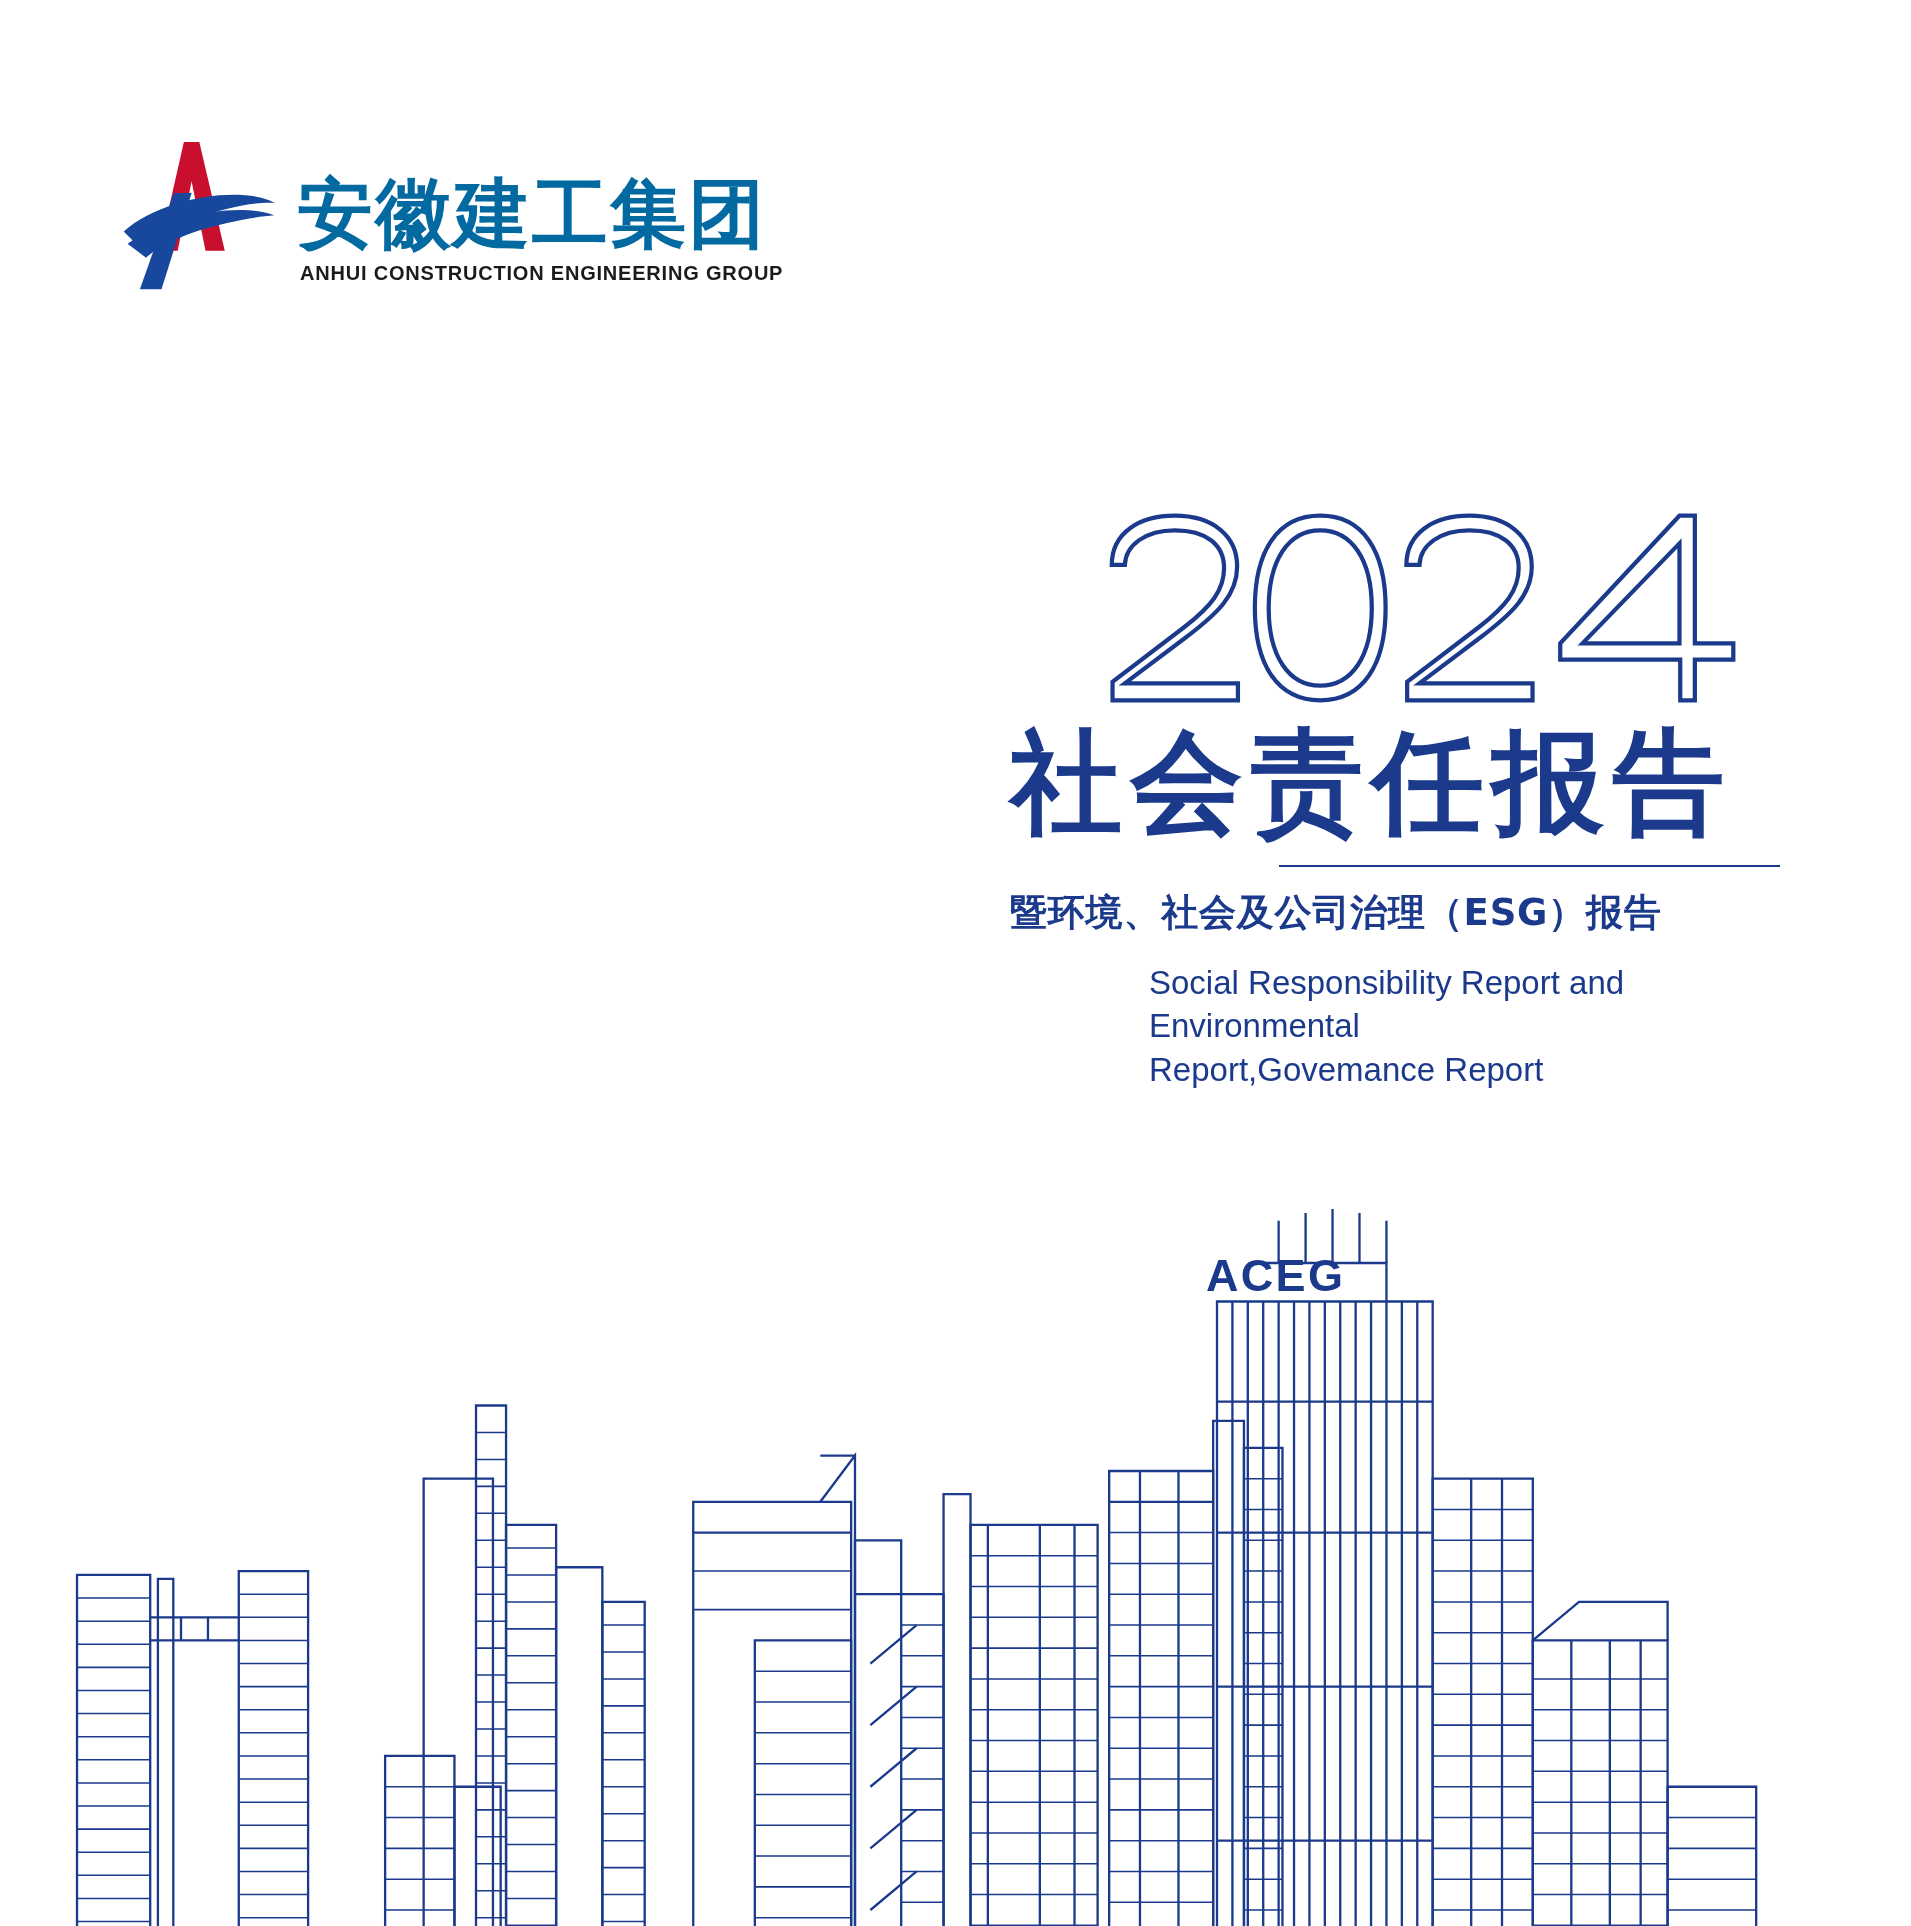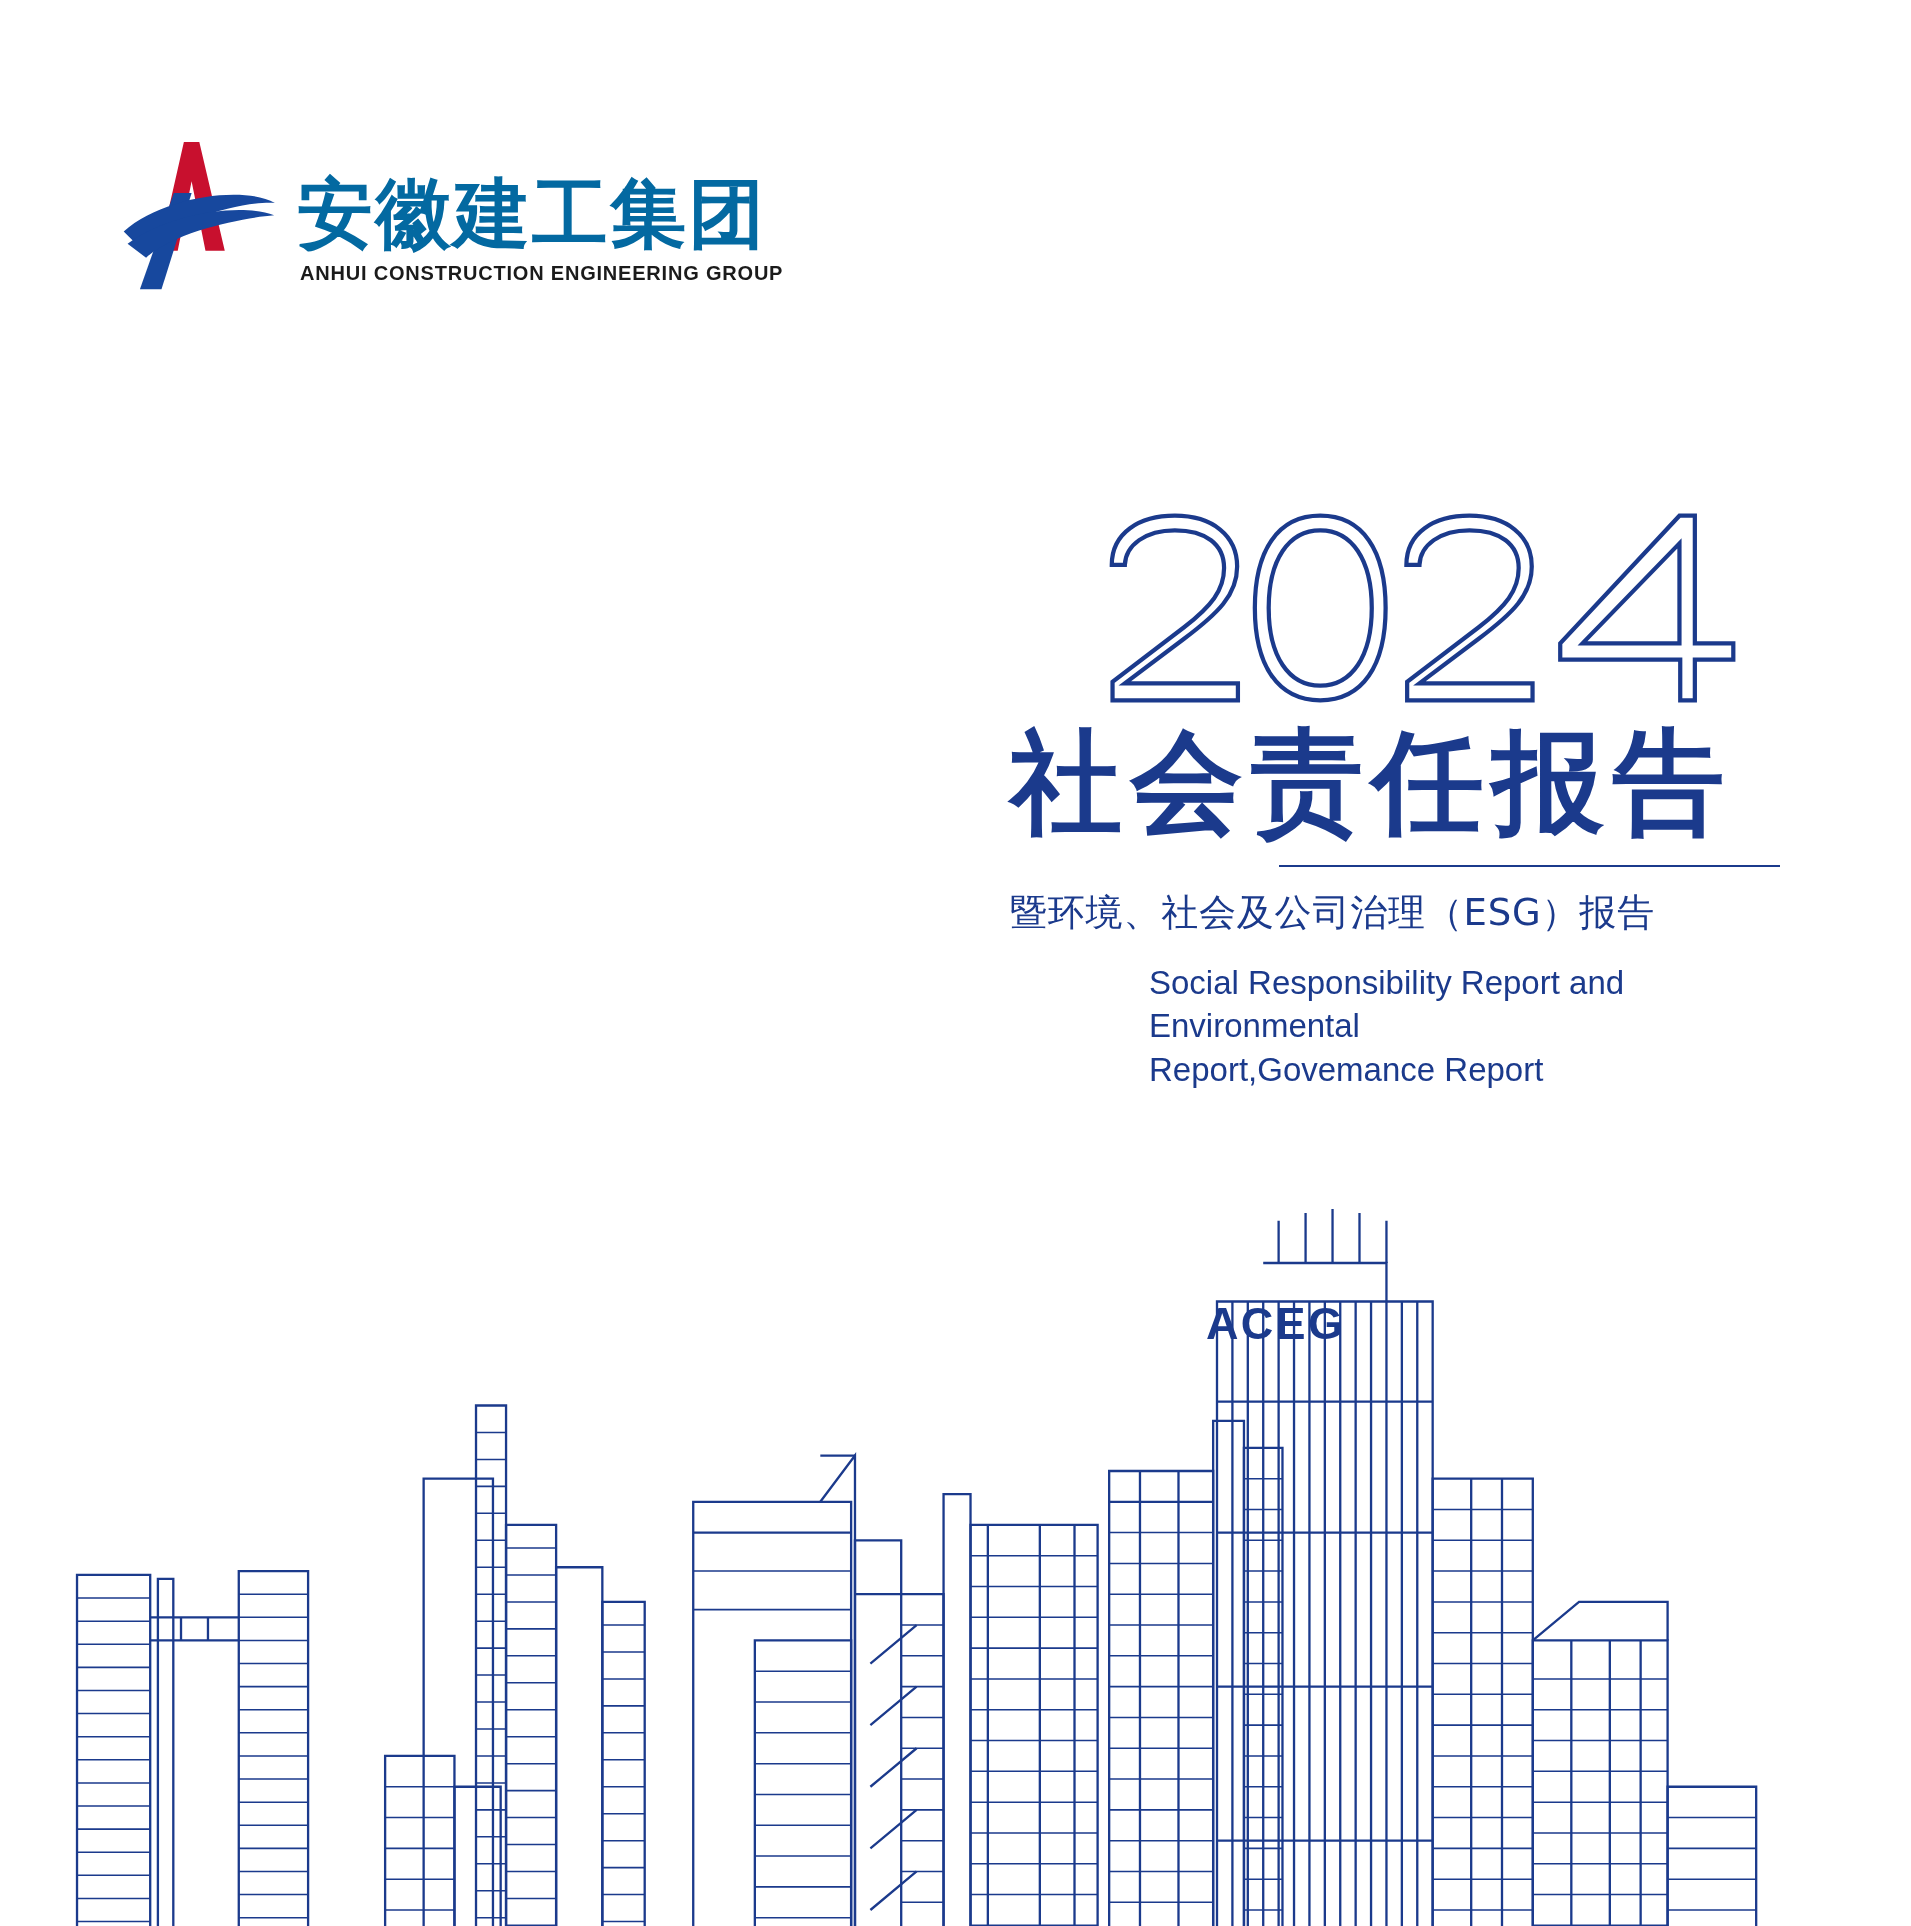--- a/index.html
+++ b/index.html
@@ -80,21 +80,21 @@
     margin-right: -5.4px;
   }
   .rule {
     height: 1.5px;
     background: #1b3a8c;
     width: 501px;
     margin: 24px 0 21px auto;
   }
   .subtitle-cn {
     font-size: 37px;
-    font-weight: 400;
+    font-weight: 700;
     letter-spacing: 0.8px;
     color: #1b3a8c;
     white-space: nowrap;
     font-family: "DejaVu Sans", "Liberation Sans", sans-serif;
     margin-top: 16px;
   }
   .subtitle-en {
     font-size: 33px;
     font-weight: 400;
     line-height: 1.32;
@@ -109,21 +109,21 @@
     left: 0;
     top: 1186px;
     width: 1911px;
     height: 1406px;
   }
   .skyline svg { display: block; width: 100%; height: 100%; }
 
   .aceg-label {
     position: absolute;
     left: 1206px;
-    top: 1298px;
+    top: 1250px;
     font-size: 45px;
     font-weight: 700;
     letter-spacing: 2.3px;
     color: #1b3a8c;
   }
 </style>
 </head>
 <body>
 
 <div class="logo-block">

